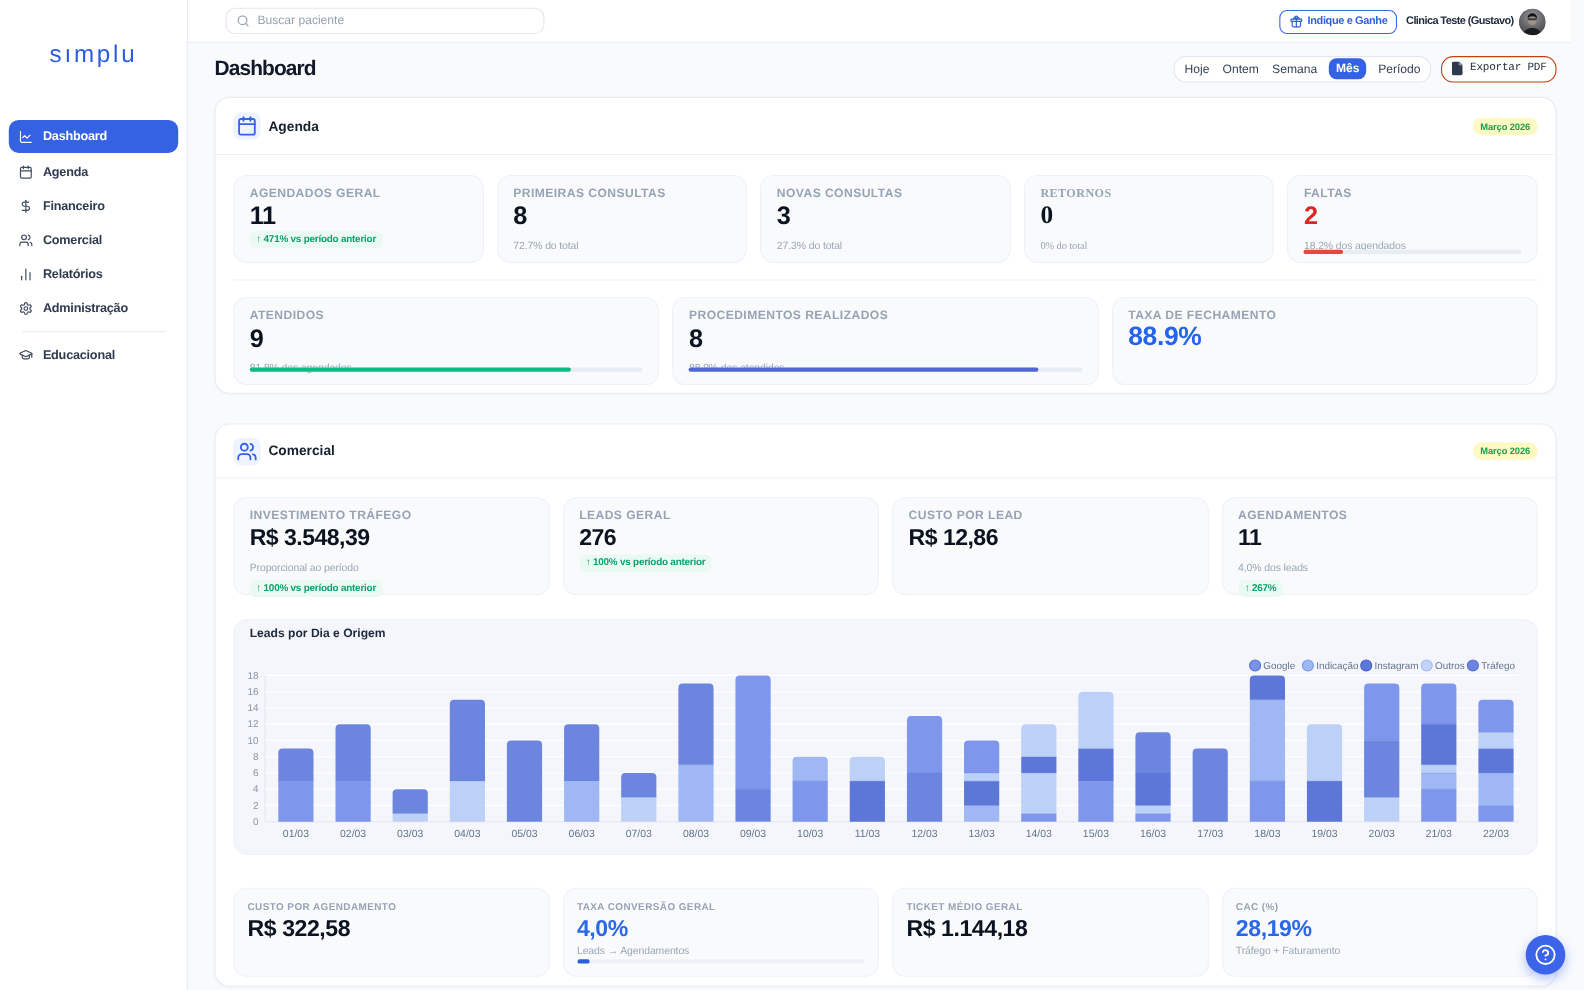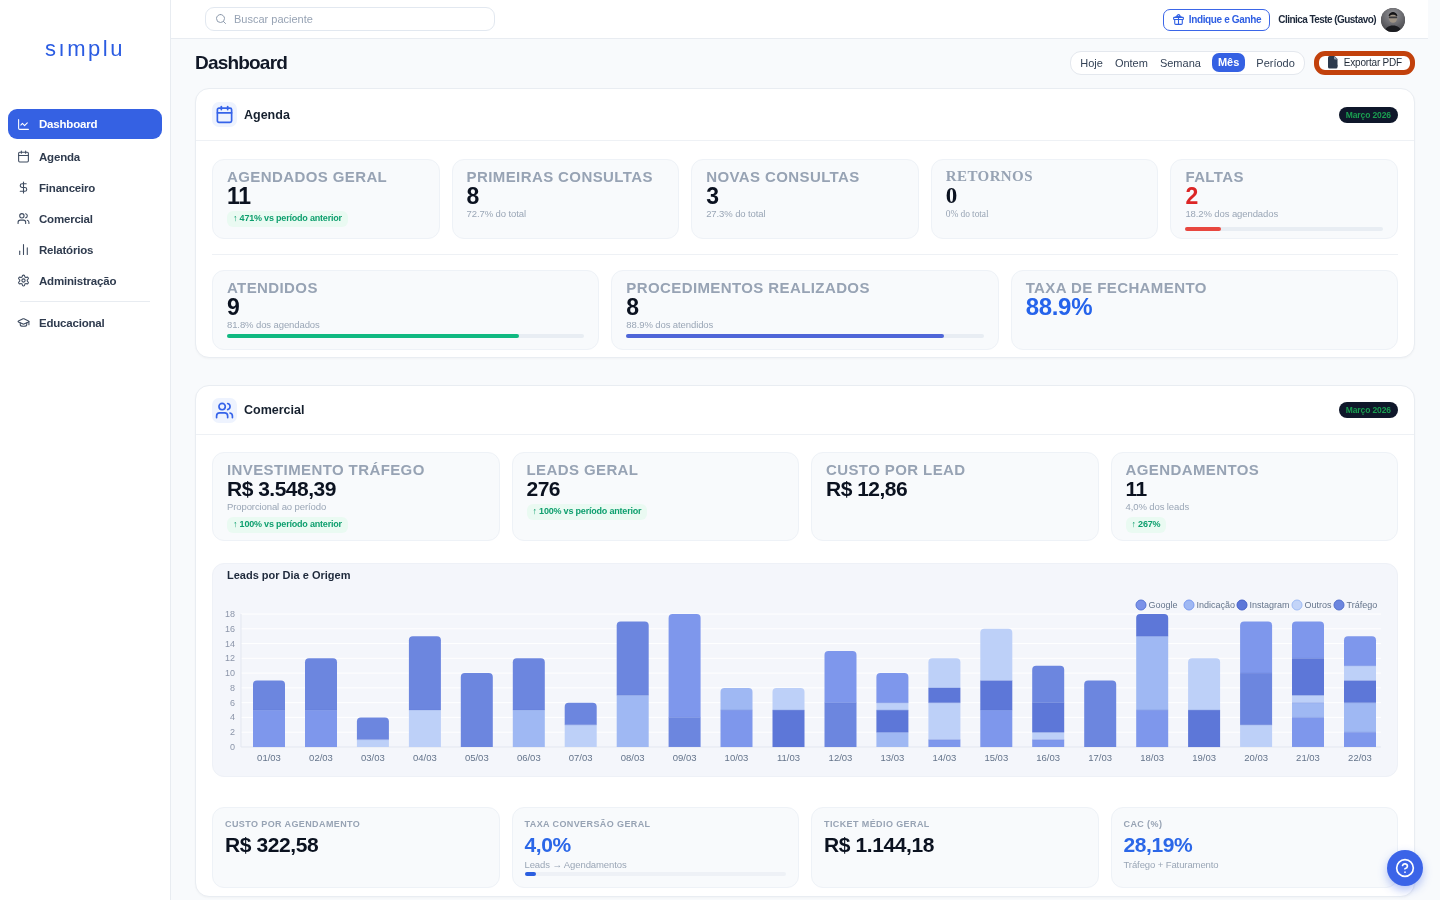--- a/index.html
+++ b/index.html
@@ -27,37 +27,37 @@
 .avatar { margin-left:0; width:24px; height:24px; border-radius:50%; overflow:hidden; background:#4a4a4a; }
 
 
 .main { position:absolute; left:171px; top:39px; right:0; bottom:0; background:#f8fafc; padding:0 25px 0 24px; overflow:hidden; }
 .titlerow { margin-top:11px; height:25px; display:flex; align-items:center; justify-content:space-between; }
 h1 { font-size:19px; font-weight:700; color:#111827; letter-spacing:-0.8px; }
 .controls { display:flex; align-items:center; }
 .seg { display:flex; align-items:center; background:#fff; border:1px solid #e4e8ee; border-radius:11px; height:24px; padding:0 3px; }
 .seg span { font-size:11px; color:#344256; padding:0 6px; font-weight:400; }
 .seg span.on { background:#3561e3; color:#fff; border-radius:7px; height:19px; line-height:19px; font-weight:700; padding:0 6px; margin:0 5px; }
-.export { display:flex; align-items:center; margin-left:9px; background:#fff; border:5px solid #c2410c; border-radius:11px; height:24px; padding:0 8px; font-size:10px; letter-spacing:-0.2px; color:#1f2937; font-weight:400; }
+.export { display:flex; align-items:center; margin-left:9px; background:#fff; border:1px solid #c2410c; border-radius:11px; height:24px; padding:0 8px; font-size:10px; letter-spacing:-0.2px; color:#1f2937; font-weight:400;font-family:Liberation Mono, monospace; }
 .export svg { margin-right:5px; }
 
 
 .card { background:#fff; border:1px solid #e9edf2; border-radius:14px; box-shadow:0 1px 2px rgba(15,23,42,0.03); }
 .chead { display:flex; align-items:center; padding:0 16px; }
 .chead .hicon { width:25px; height:25px; border-radius:7px; background:#eef3fe; display:flex; align-items:center; justify-content:center; margin-right:7px; }
 .chead b { font-size:12.5px; color:#16202e; font-weight:700; }
-.badge { margin-left:auto; background:#0f172a; color:#1a9e50; font-size:8.5px; letter-spacing:-0.1px; font-weight:700; border-radius:9px; padding:3px 7px; }
+.badge { margin-left:auto; background:#fef9c3; color:#1a9e50; font-size:8.5px; letter-spacing:-0.1px; font-weight:700; border-radius:9px; padding:3px 7px; }
 .hline { height:1px; background:#eef1f5; }
 
 .kpi { background:#f8fafc; border:1px solid #eef2f7; border-radius:12px; padding:11px 14px; position:relative; }
-.kpi .lab { font-size:15px; line-height:11px; font-weight:700; letter-spacing:0.4px; color:#97a3b4; }
+.kpi .lab { font-size:11px; line-height:11px; font-weight:700; letter-spacing:0.4px; color:#97a3b4; }
 .kpi .val { font-size:23px; line-height:22px; font-weight:700; color:#0b1220; margin-top:3px; letter-spacing:-0.3px; }
 .kpi .val.blue { color:#2563eb; }
 .kpi .val.red { color:#dc2626; }
-.kpi .sub { font-size:9.5px; letter-spacing:-0.1px; line-height:12px; color:#9aa6b6; margin-top:1px; }
+.kpi .sub { font-size:9.5px; letter-spacing:-0.1px; line-height:12px; color:#9aa6b6; margin-top:11px; }
 .pill { display:inline-block; background:#eafaf2; color:#0e9f6e; font-size:9px; letter-spacing:-0.2px; line-height:11px; font-weight:700; border-radius:6px; padding:2px 6px 3px; margin-top:2px; }
 .track { position:absolute; left:14px; right:14px; bottom:11px; height:4px; border-radius:2px; background:#e8edf3; }
 .fill { height:4px; border-radius:2px; }
 
 .grid5 { display:grid; grid-template-columns:repeat(5,1fr); gap:12px; padding:0 16px; }
 .grid3 { display:grid; grid-template-columns:repeat(3,1fr); gap:12px; padding:0 16px; }
 .grid4 { display:grid; grid-template-columns:repeat(4,1fr); gap:12px; padding:0 16px; }
 
 .chartbox { margin:0 16px; background:#f4f6fb; border:1px solid #eef1f7; border-radius:12px; height:214px; overflow:hidden; }
 

